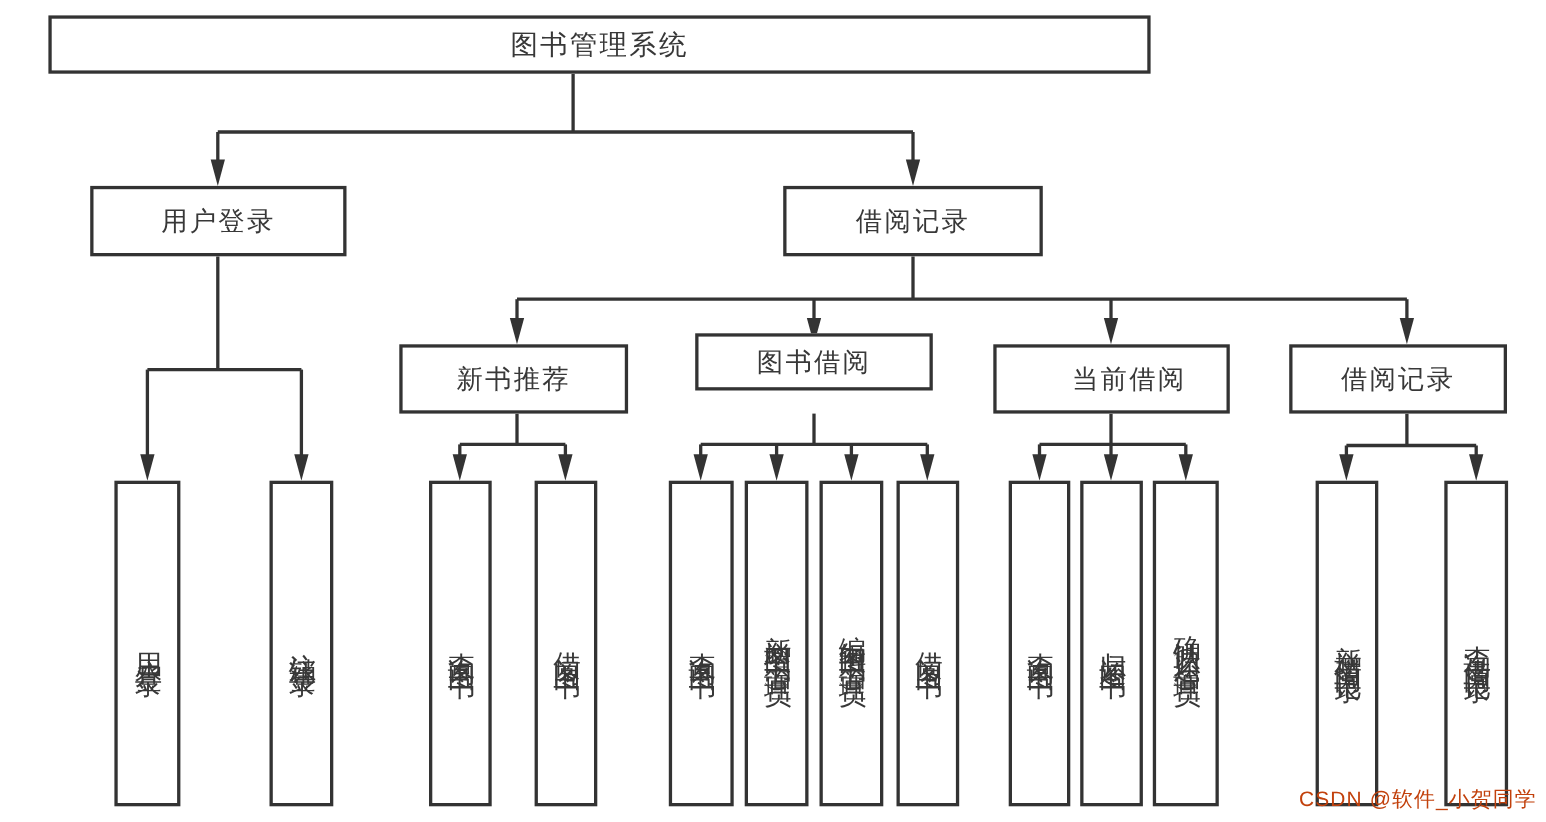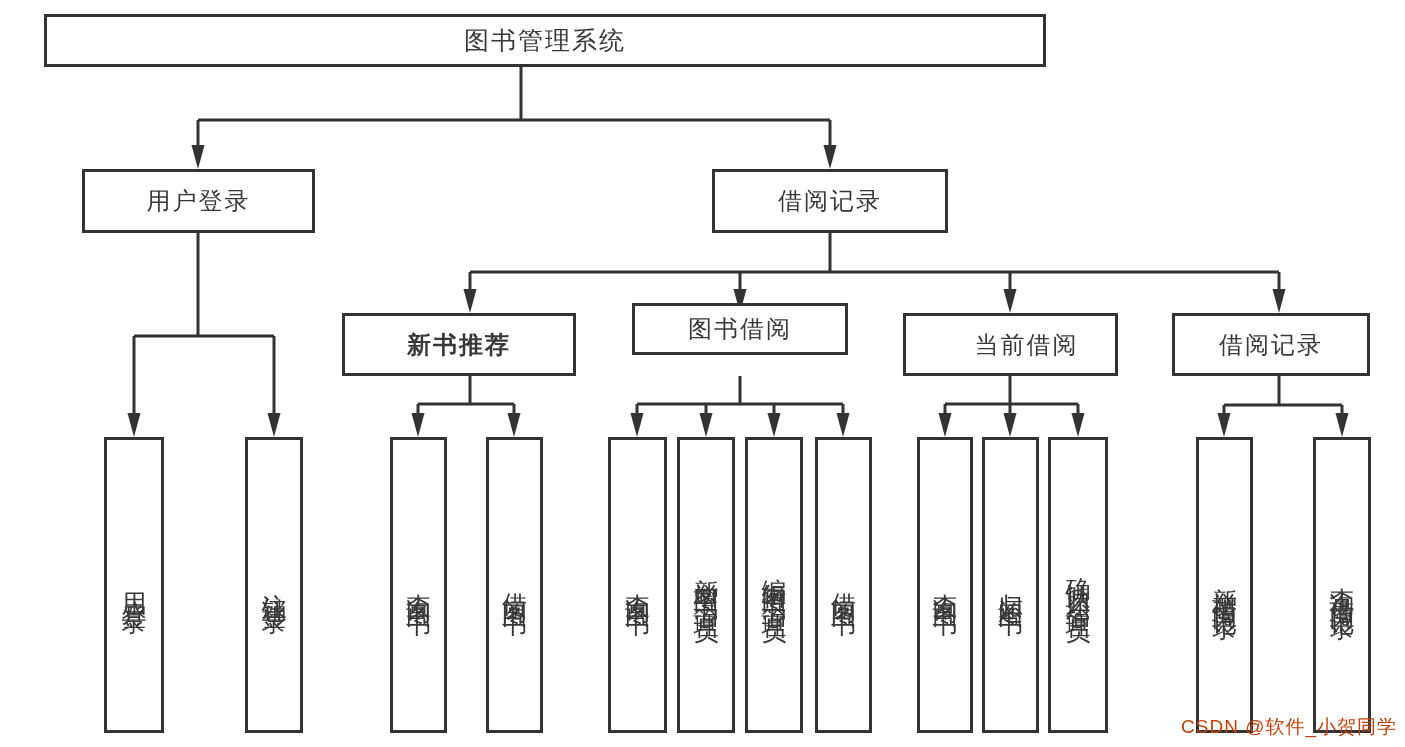--- a/index.html
+++ b/index.html
@@ -113,21 +113,21 @@
     <span>图书管理系统</span>
   </div>
 
   <div class="box hbox" style="left:82px;top:169px;width:233px;height:64px;">
     <span>用户登录</span>
   </div>
   <div class="box hbox" style="left:712px;top:169px;width:236px;height:64px;">
     <span>借阅记录</span>
   </div>
 
-  <div class="box hbox" style="left:342px;top:313px;width:234px;height:63px;font-weight:bold;">
+  <div class="box hbox" style="left:363px;top:313px;width:208px;height:63px;">
     <span>新书推荐</span>
   </div>
   <div class="box hbox" style="left:632px;top:303px;width:216px;height:52px;">
     <span>图书借阅</span>
   </div>
   <div class="box hbox" style="left:903px;top:313px;width:215px;height:63px;padding-left:32px;">
     <span>当前借阅</span>
   </div>
   <div class="box hbox" style="left:1172px;top:313px;width:198px;height:63px;">
     <span>借阅记录</span>

